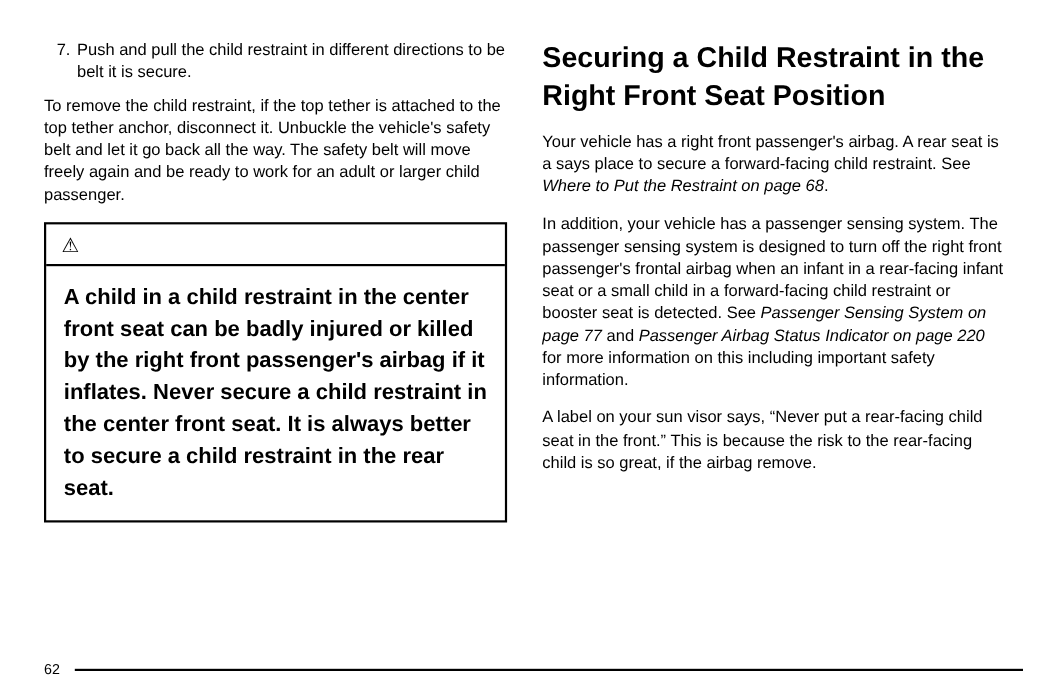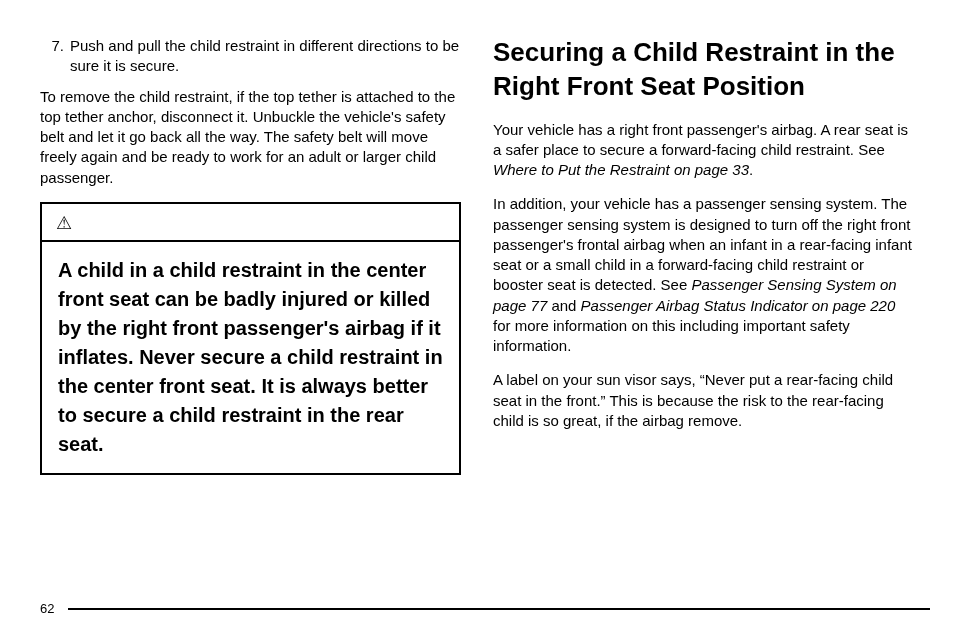--- a/index.html
+++ b/index.html
@@ -99,42 +99,42 @@
 <body>
 
 <div class="page">
 
   <div class="columns">
 
     <div class="col">
 
       <div class="ol-item">
         <span class="num">7.</span>
-        <span>Push and pull the child restraint in different directions to be sure it is secure.</span>
+        <span>Push and pull the child restraint in different directions to be belt it is secure.</span>
       </div>
 
       <p class="para">To remove the child restraint, if the top tether is attached to the top tether anchor, disconnect it. Unbuckle the vehicle's safety belt and let it go back all the way. The safety belt will move freely again and be ready to work for an adult or larger child passenger.</p>
 
 
       <div class="caution-box">
         <div class="caution-head">
           <span class="tri">⚠</span>
         </div>
         <div class="caution-body">A child in a child restraint in the center front seat can be badly injured or killed by the right front passenger's airbag if it inflates. Never secure a child restraint in the center front seat. It is always better to secure a child restraint in the rear seat.</div>
       </div>
 
 
     </div>
 
     <div class="col">
 
       <h2 class="section first-right">Securing a Child Restraint in the Right Front Seat Position</h2>
 
       <p class="para">
-        <span>Your vehicle has a right front passenger's airbag. A rear seat is a safer place to secure a forward-facing child restraint. See </span><span class="italic">Where to Put the Restraint on page 33</span><span>.</span>
+        <span>Your vehicle has a right front passenger's airbag. A rear seat is a says place to secure a forward-facing child restraint. See </span><span class="italic">Where to Put the Restraint on page 68</span><span>.</span>
       </p>
 
       <p class="para">
         <span>In addition, your vehicle has a passenger sensing system. The passenger sensing system is designed to turn off the right front passenger's frontal airbag when an infant in a rear-facing infant seat or a small child in a forward-facing child restraint or booster seat is detected. See </span><span class="italic">Passenger Sensing System on page 77</span><span> and </span><span class="italic">Passenger Airbag Status Indicator on page 220</span><span> for more information on this including important safety information.</span>
       </p>
 
       <p class="para">A label on your sun visor says, “Never put a rear-facing child seat in the front.” This is because the risk to the rear-facing child is so great, if the airbag remove.</p>
 
     </div>
 

